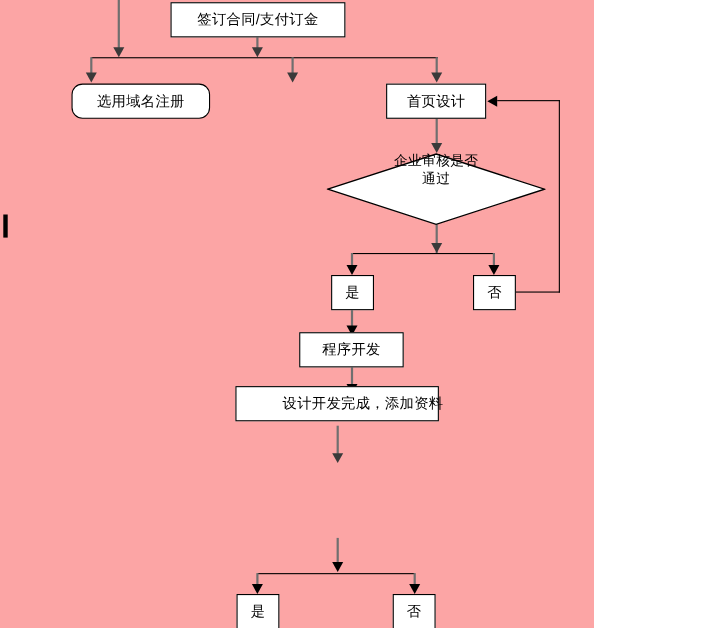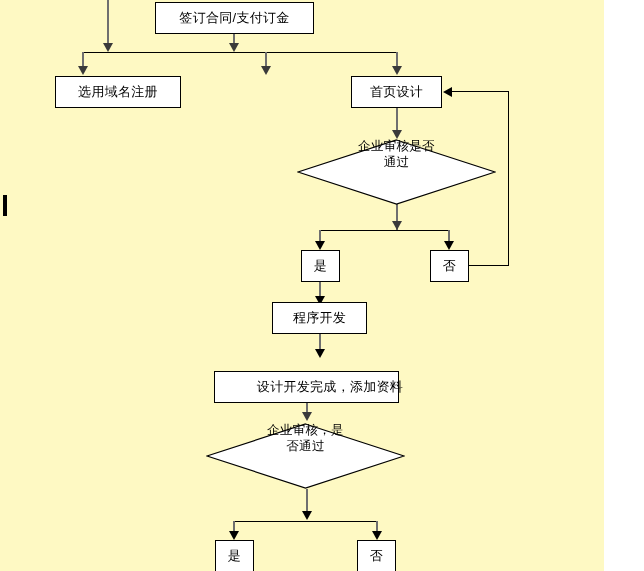--- a/index.html
+++ b/index.html
@@ -5,23 +5,23 @@
   html, body {
     margin: 0;
     padding: 0;
     background: #ffffff;
   }
   body {
     font-family: "Liberation Sans", "DejaVu Sans", sans-serif;
   }
   #canvas {
     position: relative;
-    width: 604px;
+    width: 540px;
     height: 571px;
-    background: #fef9c3;
+    background: #fca5a5;
     overflow: hidden;
     text-decoration: underline;
   }
   
   .node {
     position: absolute;
     box-sizing: border-box;
     border: 1px solid #000000;
     background: #ffffff;
     display: flex;
@@ -165,21 +165,21 @@
   <div class="hline thin" style="left:234px; top:521px; width:143px;"></div>
 
   <div class="vline" style="left:233px; top:521px; height:12px;"></div>
   <div class="arrow-down blk" style="left:229px; top:531px;"></div>
 
   <div class="vline" style="left:376px; top:521px; height:12px;"></div>
   <div class="arrow-down blk" style="left:372px; top:531px;"></div>
 
   <div class="node" style="left:155px; top:2px; width:159px; height:32px;">签订合同/支付订金</div>
 
-  <div class="node" style="left:55px; top:76px; width:126px; height:32px;">选用域名注册</div>
+  <div class="node" style="left:65px; top:76px; width:126px; height:32px;border-radius:10px;">选用域名注册</div>
 
 
   <div class="node" style="left:351px; top:76px; width:91px; height:32px;text-align:center;">首页设计</div>
 
   <div class="diamond" style="left:297px; top:139px; width:199px; height:66px;">
     <svg width="199" height="66" viewBox="0 0 199 66">
       <polygon points="99.5,1 198,33 99.5,65 1,33" fill="#ffffff" stroke="#000000" stroke-width="1.2"></polygon>
     </svg>
     <div class="dlabel">
       <span>
@@ -188,31 +188,20 @@
       </span>
     </div>
   </div>
 
   <div class="node small" style="left:301px; top:250px; width:39px; height:32px;">是</div>
 
   <div class="node small" style="left:430px; top:250px; width:39px; height:32px;">否</div>
 
   <div class="node" style="left:272px; top:302px; width:95px; height:32px;">程序开发</div>
 
-  <div class="node" style="left:214px; top:371px; width:185px; height:32px;padding-left:47px;">设计开发完成，添加资料</div>
-
-  <div class="diamond" style="left:206px; top:423px; width:199px; height:66px;">
-    <svg width="199" height="66" viewBox="0 0 199 66">
-      <polygon points="99.5,1 198,33 99.5,65 1,33" fill="#ffffff" stroke="#000000" stroke-width="1.2"></polygon>
-    </svg>
-    <div class="dlabel">
-      <span>
-        <span style="display: block;">企业审核，是</span>
-        <span style="display: block;">否通过</span>
-      </span>
-    </div>
-  </div>
+  <div class="node" style="left:214px; top:351px; width:185px; height:32px;padding-left:47px;">设计开发完成，添加资料</div>
+
 
   <div class="node small" style="left:215px; top:540px; width:39px; height:32px;">是</div>
 
   <div class="node small" style="left:357px; top:540px; width:39px; height:32px;">否</div>
 
 </div>
 
 </body></html>

